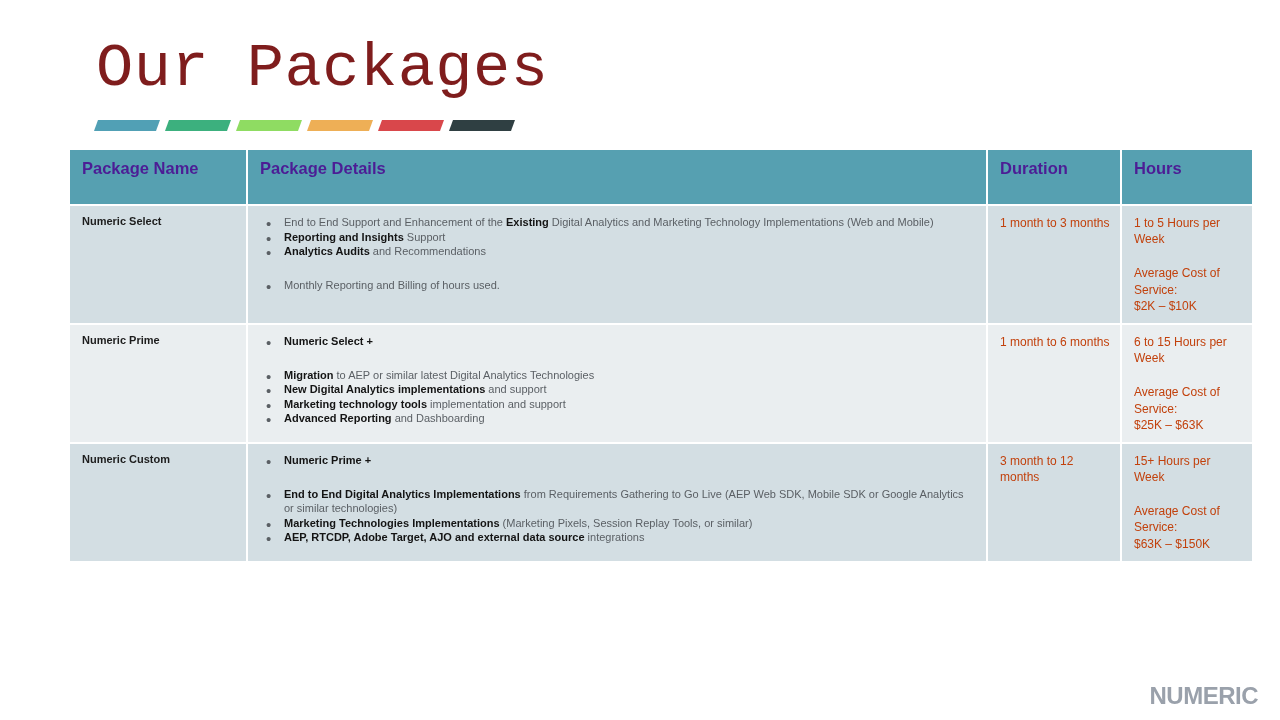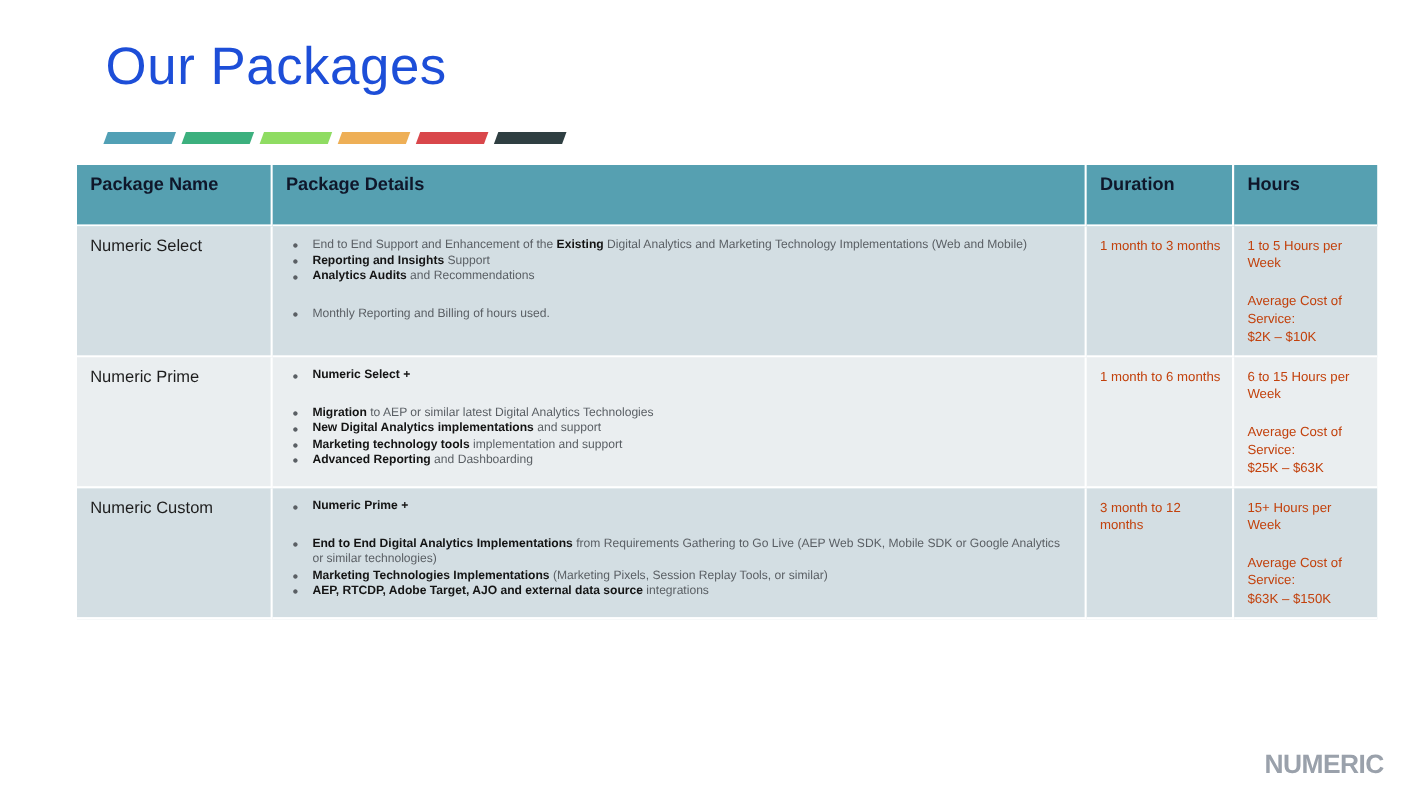--- a/index.html
+++ b/index.html
@@ -13,26 +13,27 @@
     overflow: hidden;
     font-family: "Liberation Sans", sans-serif;
     position: relative;
   }
 
   
   #slide-title {
     position: absolute;
     left: 96px;
     top: 36px;
-    font-size: 48px;
+    font-size: 62px;
     font-weight: 300;
     letter-spacing: 0.5px;
-    color: #1d4ed8;
+    color: #7f1d1d;
     line-height: 1.05;
     white-space: nowrap;
+    font-family: Liberation Mono, monospace;
   }
 
   
   #accent-bars {
     position: absolute;
     left: 96px;
     top: 120px;
     display: flex;
     gap: 9px;
   }
@@ -57,39 +58,39 @@
     vertical-align: top;
     padding: 9px 10px 9px 12px;
     border-right: 2px solid #ffffff;
     border-bottom: 2px solid #ffffff;
   }
   #packages-table th:last-child,
   #packages-table td:last-child { border-right: none; }
 
   thead th {
     background: #56a0b1;
-    color: #0f172a;
+    color: #4c1d95;
     font-size: 16.5px;
     font-weight: bold;
     text-align: left;
     height: 36px;
     padding-top: 9px;
   }
 
   .col-name     { width: 178px; }
   .col-details  { width: 740px; }
   .col-duration { width: 134px; }
   .col-hours    { width: 130px; }
 
   tbody tr.row-shade-a td { background: #d3dee3; }
   tbody tr.row-shade-b td { background: #eaeef0; }
 
   .cell-name {
-    font-size: 15px;
-    font-weight: normal;
+    font-size: 11px;
+    font-weight: bold;
     color: #1d1d1d;
     padding-top: 11px;
   }
 
   .cell-duration,
   .cell-hours {
     font-size: 12px;
     color: #c2410c;
     line-height: 1.35;
     padding-top: 11px;

